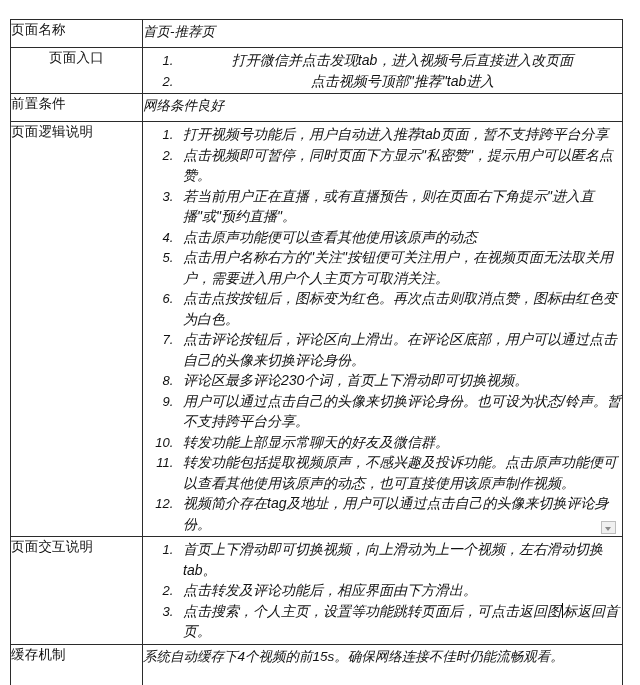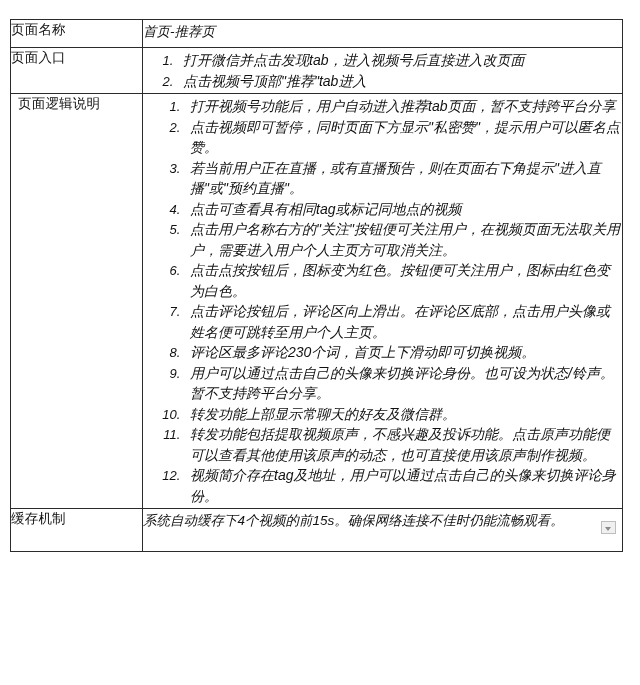--- a/index.html
+++ b/index.html
@@ -66,23 +66,23 @@
     line-height: 20.5px;
     padding-left: 6px;
     margin: 0;
   }
   ol.steps > li::marker {
     font-family: "Liberation Sans", "DejaVu Sans", sans-serif;
     font-size: 13px;
   }
   
   tr.r-name td    { height: 27px; }
-  tr.r-entry td   { height: 43px; }
+  tr.r-entry td   { height: 43px; text-align: center; }
   tr.r-pre td     { height: 27px; }
-  tr.r-logic td   { height: 388px; padding-left: 7px; }
+  tr.r-logic td   { height: 388px; }
   tr.r-inter td   { height: 98px; }
   tr.r-cache td   { height: 42px; }
 
   tr.r-logic td.label-cell,
   tr.r-inter td.label-cell,
   tr.r-cache td.label-cell { vertical-align: top; }
 
   
   .dropdown-marker {
     position: absolute;
@@ -132,41 +132,57 @@
       <tr class="r-entry">
         <td class="label-cell">页面入口</td>
         <td class="value-cell">
           <ol class="steps">
             <li>打开微信并点击发现tab，进入视频号后直接进入改页面</li>
             <li>点击视频号顶部"推荐"tab进入</li>
           </ol>
         </td>
       </tr>
 
+      <tr class="r-pre">
+        <td class="label-cell">前置条件</td>
+        <td class="value-cell">
+          <p class="plain-text">网络条件良好</p>
+        </td>
+      </tr>
 
       <tr class="r-logic">
         <td class="label-cell">页面逻辑说明</td>
         <td class="value-cell">
           <ol class="steps">
             <li>打开视频号功能后，用户自动进入推荐tab页面，暂不支持跨平台分享</li>
             <li>点击视频即可暂停，同时页面下方显示"私密赞"，提示用户可以匿名点赞。</li>
             <li>若当前用户正在直播，或有直播预告，则在页面右下角提示"进入直播"或"预约直播"。</li>
-            <li>点击可查看具有相同tag或标记同地点的视频</li>
+            <li>点击原声功能便可以查看其他使用该原声的动态</li>
             <li>点击用户名称右方的"关注"按钮便可关注用户，在视频页面无法取关用户，需要进入用户个人主页方可取消关注。</li>
-            <li>点击点按按钮后，图标变为红色。按钮便可关注用户，图标由红色变为白色。</li>
-            <li>点击评论按钮后，评论区向上滑出。在评论区底部，点击用户头像或姓名便可跳转至用户个人主页。</li>
+            <li>点击点按按钮后，图标变为红色。再次点击则取消点赞，图标由红色变为白色。</li>
+            <li>点击评论按钮后，评论区向上滑出。在评论区底部，用户可以通过点击自己的头像来切换评论身份。</li>
             <li>评论区最多评论230个词，首页上下滑动即可切换视频。</li>
             <li>用户可以通过点击自己的头像来切换评论身份。也可设为状态/铃声。暂不支持跨平台分享。</li>
             <li>转发功能上部显示常聊天的好友及微信群。</li>
             <li>转发功能包括提取视频原声，不感兴趣及投诉功能。点击原声功能便可以查看其他使用该原声的动态，也可直接使用该原声制作视频。</li>
             <li>视频简介存在tag及地址，用户可以通过点击自己的头像来切换评论身份。</li>
           </ol>
         </td>
       </tr>
 
+      <tr class="r-inter">
+        <td class="label-cell">页面交互说明</td>
+        <td class="value-cell">
+          <ol class="steps">
+            <li>首页上下滑动即可切换视频，向上滑动为上一个视频，左右滑动切换tab。</li>
+            <li>点击转发及评论功能后，相应界面由下方滑出。</li>
+            <li><span>点击搜索，个人主页，设置等功能跳转页面后，可点击返回图</span><span class="text-caret"></span><span>标返回首页。</span></li>
+          </ol>
+        </td>
+      </tr>
 
       <tr class="r-cache">
         <td class="label-cell">缓存机制</td>
         <td class="value-cell">
           <p class="plain-text">系统自动缓存下4个视频的前15s。确保网络连接不佳时仍能流畅观看。</p>
         </td>
       </tr>
 
     </tbody>
   </table>

